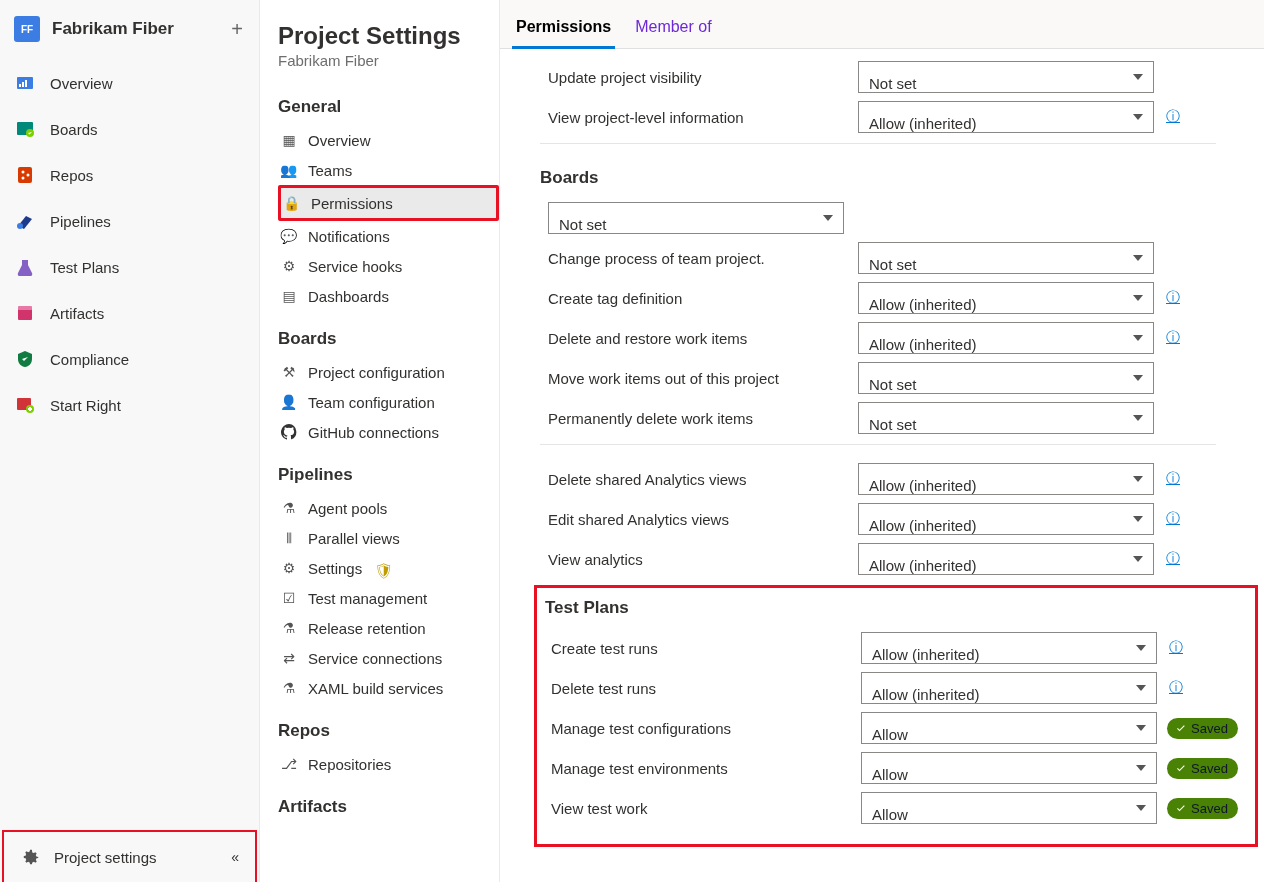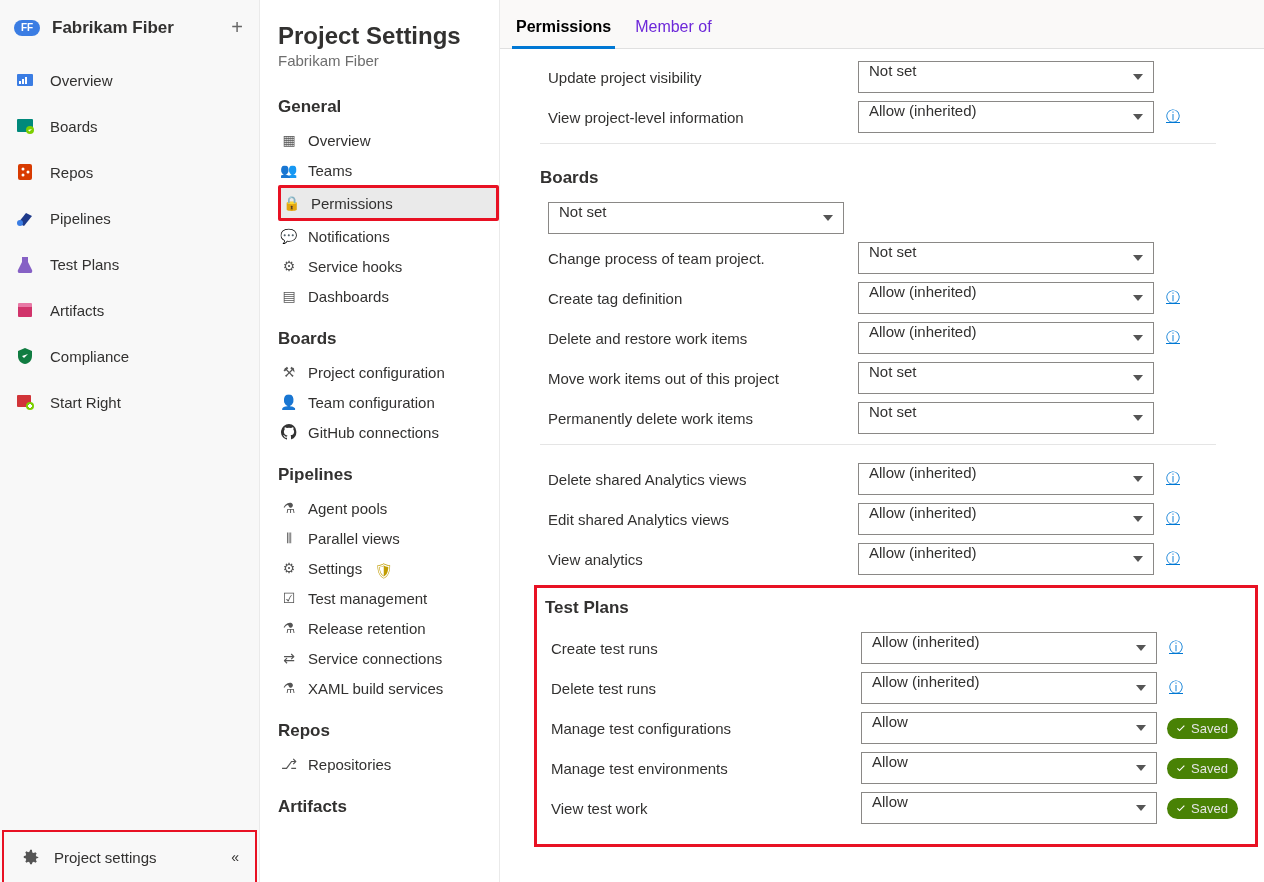--- a/index.html
+++ b/index.html
@@ -2,21 +2,21 @@
 <html><head>
 <meta charset="utf-8">
 <style>
 * { box-sizing: border-box; margin: 0; padding: 0; }
 body { font-family: "Segoe UI", -apple-system, sans-serif; font-size: 14px; color: #323130; background: #fff; width: 1264px; height: 882px; overflow: hidden; display: flex; }
 
 
 .sidebar-left { width: 260px; background: #f8f8f8; border-right: 1px solid #eaeaea; display: flex; flex-direction: column; }
 .project-header { display: flex; align-items: center; justify-content: space-between; padding: 16px 16px 12px 14px; }
 .project-title { display: flex; align-items: center; gap: 12px; font-size: 17px; font-weight: 600; }
-.project-logo { width: 26px; height: 16px; background: #3b7de3; border-radius: 11px; color: #fff; font-size: 10px; display: flex; align-items: center; justify-content: center; font-weight: 600; }
+.project-logo { width: 26px; height: 26px; background: #3b7de3; border-radius: 3px; color: #fff; font-size: 10px; display: flex; align-items: center; justify-content: center; font-weight: 600; }
 .plus-btn { font-size: 20px; font-weight: 300; color: #666; cursor: pointer; }
 .nav-list { list-style: none; padding: 6px 0; }
 .nav-item { display: flex; align-items: center; gap: 14px; padding: 12px 14px; cursor: pointer; font-size: 15px; }
 .nav-icon { width: 22px; height: 22px; display: flex; align-items: center; justify-content: center; }
 .sidebar-footer { margin-top: auto; }
 .project-settings-link { display: flex; align-items: center; gap: 12px; padding: 14px 16px; font-size: 15px; cursor: pointer; border: 2px solid #e81123; border-bottom-width: 0; margin: 0 2px; }
 .collapse-btn { margin-left: auto; font-size: 14px; }
 
 
 .settings-col { width: 240px; padding: 22px 0 8px 18px; border-right: 1px solid #eaeaea; overflow-y: auto; position: relative; }
@@ -38,24 +38,24 @@
 .tab-bar { display: flex; gap: 16px; padding: 18px 12px 0 12px; background: #faf9f8; border-bottom: 1px solid #e0e0e0; }
 .tab { padding: 0 4px 12px 4px; font-size: 16px; cursor: pointer; color: #6d28d9; position: relative; }
 .tab.active { font-weight: 600; color: #000; }
 .tab.active::after { content:""; position:absolute; left:0; right:0; bottom:-1px; height: 3px; background:#0078d4; }
 .perm-body { flex: 1; overflow-y: auto; padding: 0 0 10px 0; }
 .perm-section { padding: 8px 0 6px 0; }
 .perm-section-hr { border: none; border-top: 1px solid #e5e5e5; margin: 6px 48px 0 40px; }
 .perm-heading { font-size: 17px; font-weight: 600; padding: 10px 0 10px 40px; }
 .perm-row { display: flex; align-items: center; padding: 4px 12px 4px 48px; gap: 10px; }
 .perm-label { flex: 0 0 300px; font-size: 15px; }
-.perm-select { width: 296px; height: 32px; border: 1px solid #8a8886; background: #fff; font-size: 15px; padding: 0 35px 0 10px; position: relative; cursor: pointer; display:flex; align-items:flex-start; }
+.perm-select { width: 296px; height: 32px; border: 1px solid #8a8886; background: #fff; font-size: 15px; padding: 0 35px 0 10px; position: relative; cursor: pointer; display:flex; align-items:flex-end; }
 .perm-select::after { content:""; position:absolute; right:10px; top:50%; width:0; height:0; border-left:5px solid transparent; border-right:5px solid transparent; border-top:6px solid #555; transform: translateY(-50%); }
 .info-link { color:#0078d4; font-size:14px; text-decoration:underline; cursor:pointer; width:18px; text-align:center; }
-.saved-badge { background:#498205; color:#e5e5e5; border-radius:12px; padding: 3px 10px 3px 8px; font-size: 13px; display:flex; align-items:center; gap:4px; }
+.saved-badge { background:#498205; color:#0f172a; border-radius:12px; padding: 3px 10px 3px 8px; font-size: 13px; display:flex; align-items:center; gap:4px; }
 .saved-badge svg { width:12px; height:12px; }
 .test-plans-box { border: 3px solid #e81123; margin-left: 34px; margin-right: 6px; padding-bottom: 16px; }
 .test-plans-box .perm-heading { padding-left: 8px; }
 .test-plans-box .perm-row { padding-left: 14px; }
 
 
 .ic-blue { fill:#3b7de3; } .ic-teal { fill:#00897b; } .ic-orange { fill:#d83b01; } .ic-navy { fill:#1e3a8a; } .ic-purple { fill:#8661c5; } .ic-pink { fill:#d1346b; } .ic-green { fill:#107c41; } .ic-red2 { fill:#d13438; }
 </style>
 </head>
 <body>

